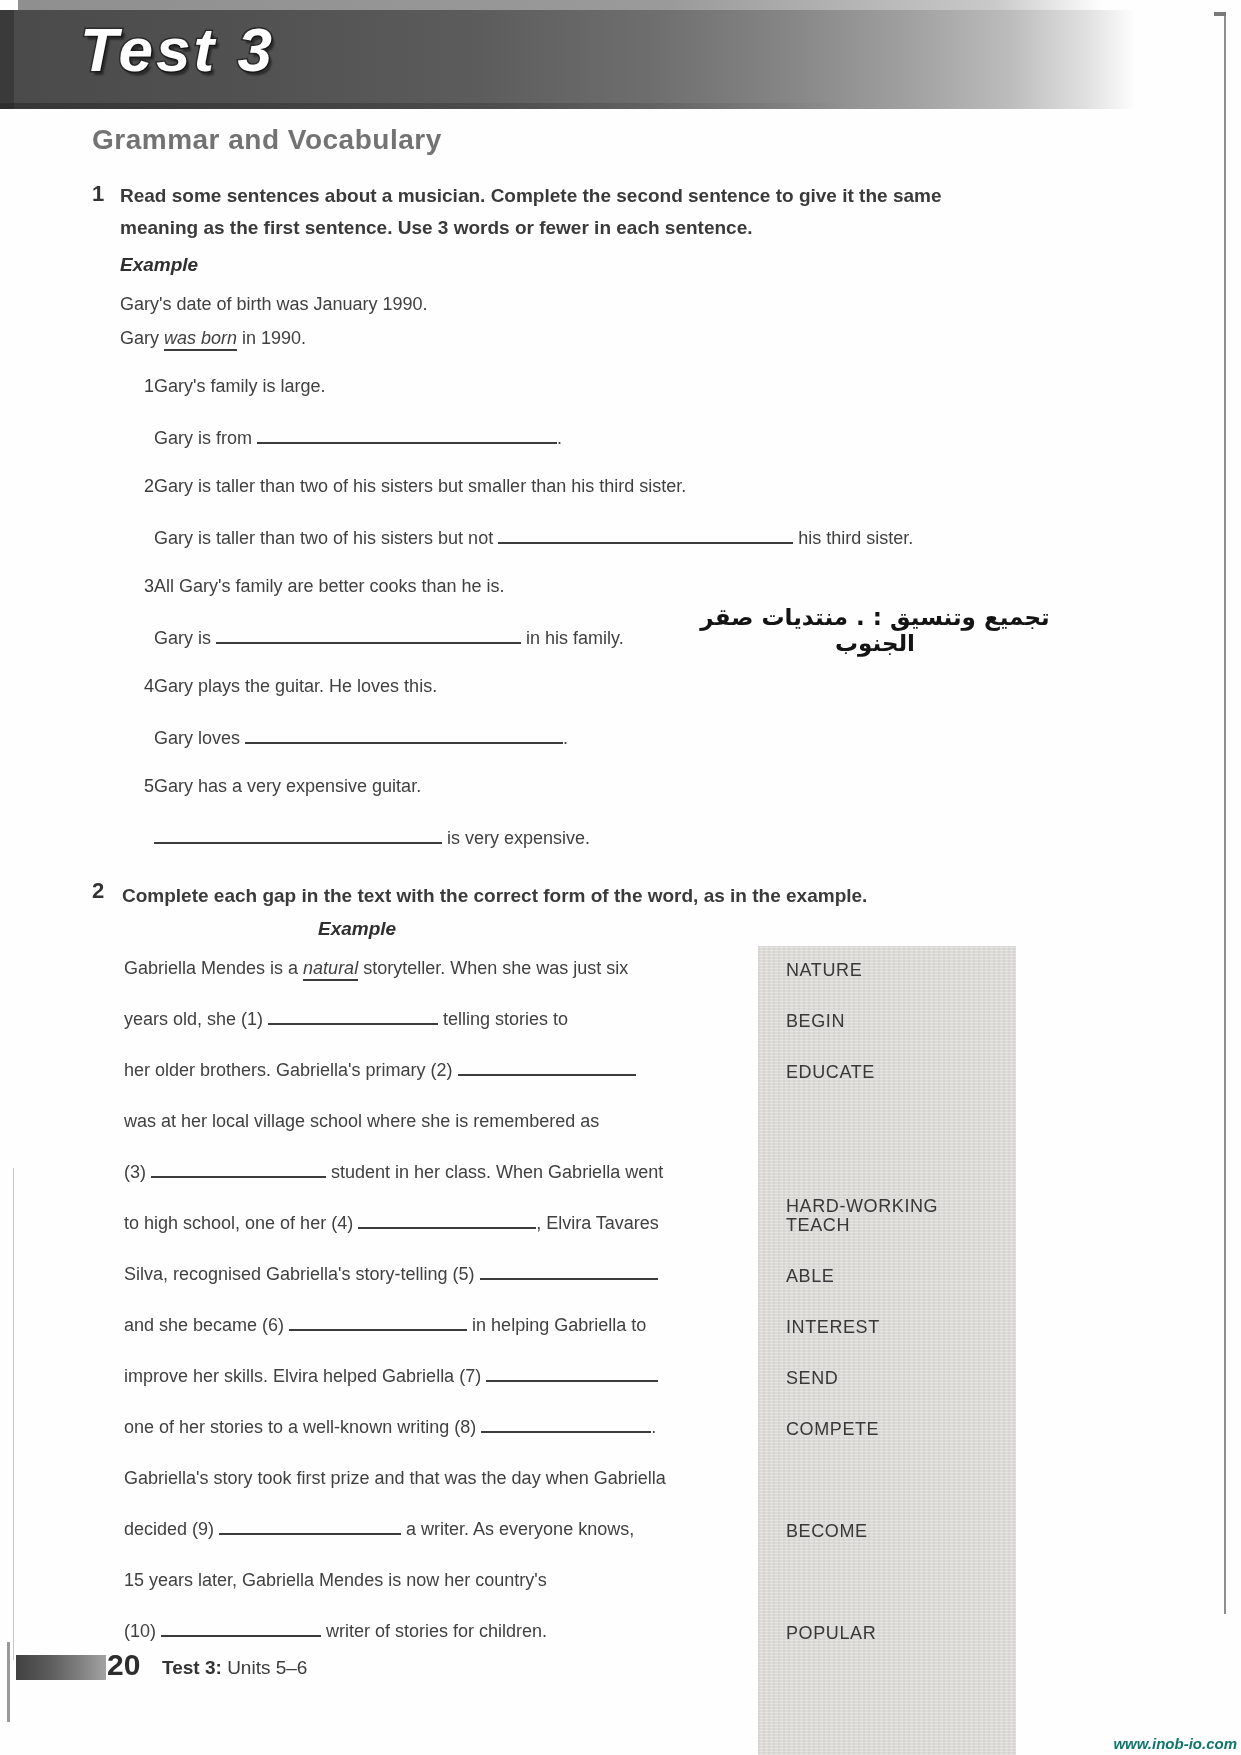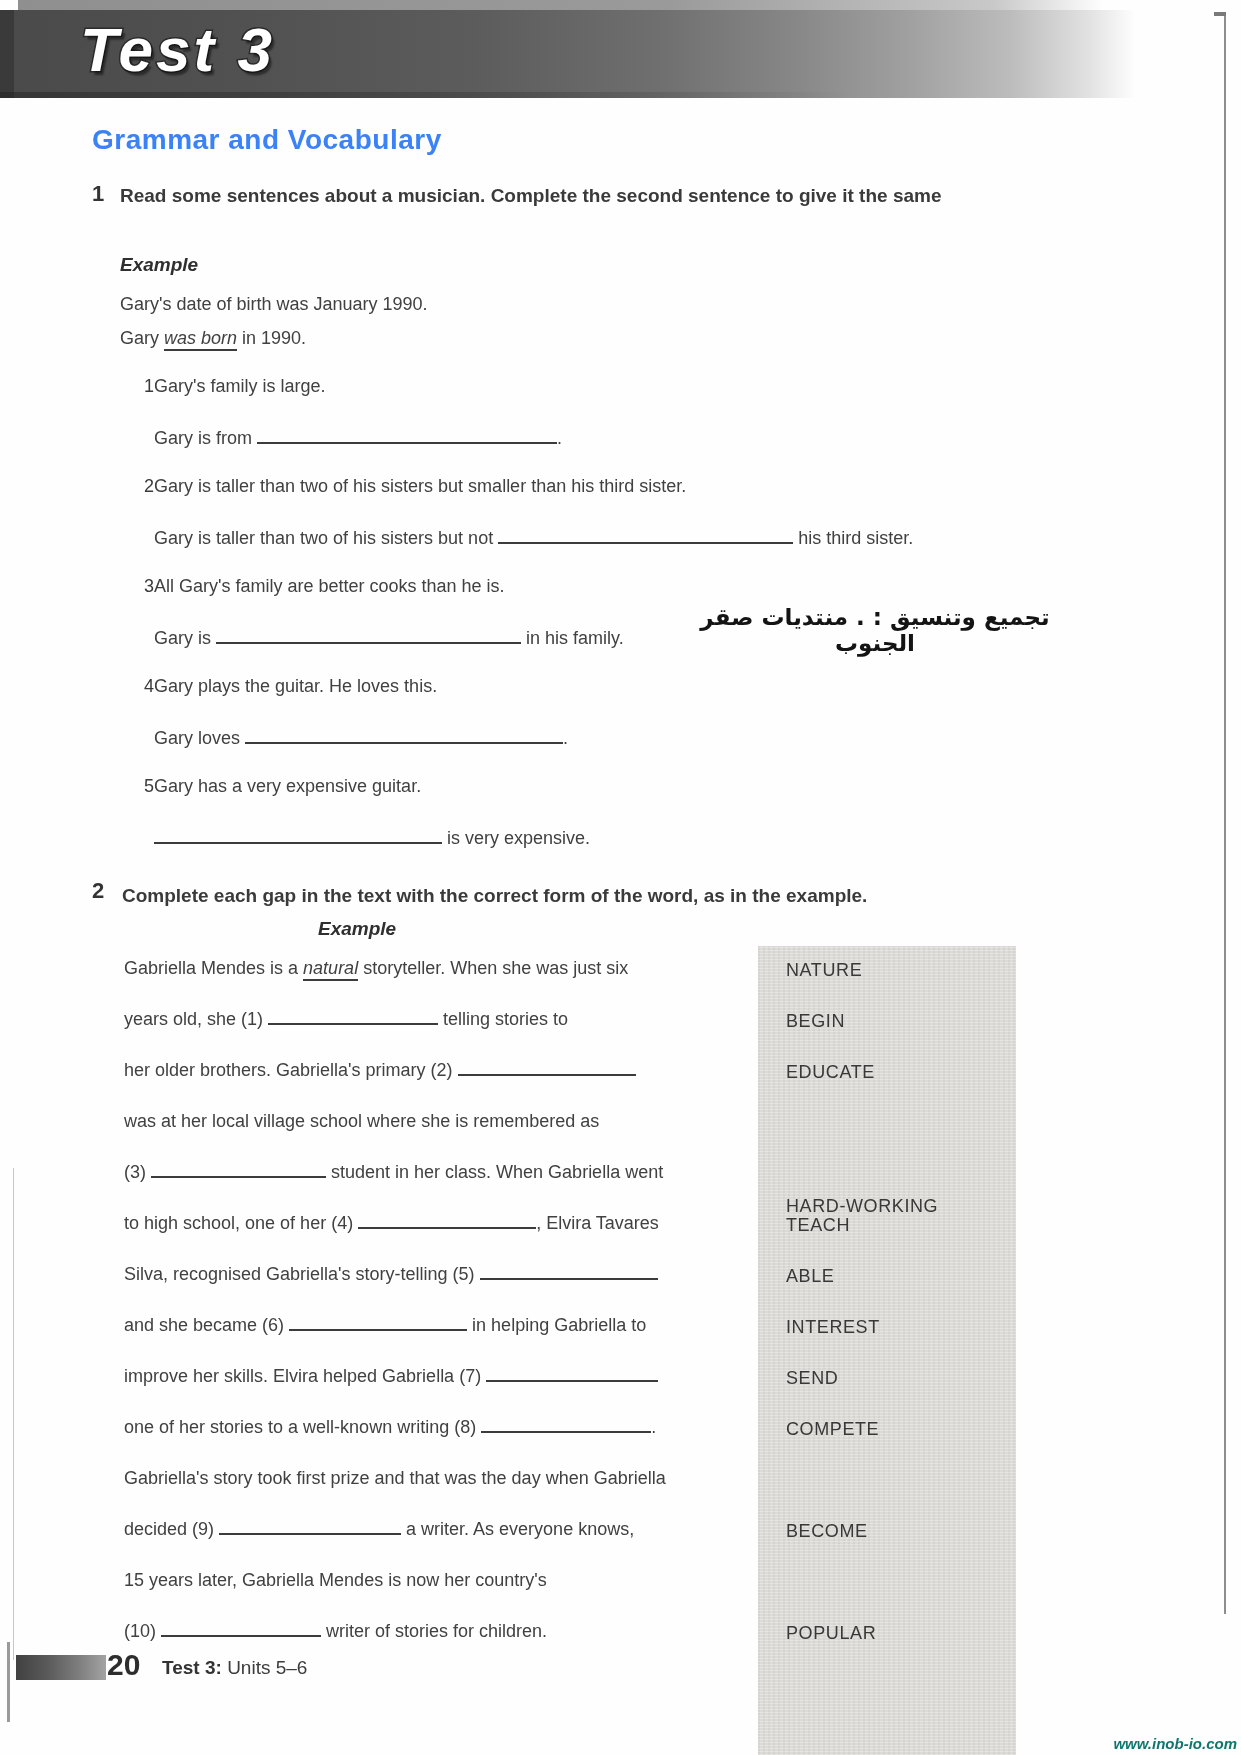--- a/index.html
+++ b/index.html
@@ -10,41 +10,41 @@
     color:#414141; overflow:hidden;
   }
   .abs { position:absolute; }
 
   
   .banner-strip {
     left:18px; top:0; width:1085px; height:12px;
     background:linear-gradient(90deg,#8f8f8f 0%,#9a9a9a 60%,#c9c9c9 90%,rgba(255,255,255,0) 100%);
   }
   .banner {
-    left:0; top:10px; width:1135px; height:88px;
+    left:0; top:10px; width:1135px; height:99px;
     background:linear-gradient(90deg,#4a4a4a 0%,#515151 22%,#5c5c5c 42%,#6f6f6f 58%,#878787 70%,#a0a0a0 80%,#bcbcbc 89%,#e2e2e2 96%,rgba(255,255,255,0) 100%);
   }
   .banner::before {
     content:""; position:absolute; left:0; top:0; width:14px; height:100%;
     background:#3a3a3a;
   }
   .banner::after {
     content:""; position:absolute; left:0; bottom:0; height:6px; width:75%;
     background:linear-gradient(90deg,rgba(30,30,30,.45) 0%,rgba(30,30,30,.25) 60%,rgba(30,30,30,0) 100%);
   }
   .banner-title {
     position:absolute; left:80px; top:4px;
     font-size:62px; font-weight:bold; font-style:italic;
     color:#ffffff; letter-spacing:3px;
     -webkit-text-stroke:3px #2b2b2b; paint-order:stroke fill;
     text-shadow:3px 4px 2px rgba(0,0,0,.45);
   }
 
   
-  .section-title { font-size:28px; font-weight:bold; color:#3b82f6; letter-spacing:.5px; }
+  .section-title { font-size:28px; font-weight:bold; color:#737373; letter-spacing:.5px; }
   .ex-num { font-size:22px; font-weight:bold; color:#333; }
   .ex-instruction { font-size:19px; font-weight:bold; color:#3a3a3a; line-height:32px; white-space:nowrap; }
   .example-label { font-size:19px; font-weight:bold; font-style:italic; color:#2f2f2f; }
   .body-line { font-size:18px; color:#414141; white-space:nowrap;text-align:right; }
   .item-num { display:inline-block; width:26px; color:#3a3a3a; }
   .blank { display:inline-block; height:14px; border-bottom:2px solid #3c3c3c; }
   .seg-underline { font-style:italic; border-bottom:2px solid #3c3c3c; padding-bottom:1px; }
 
   
   .arabic {
@@ -84,20 +84,21 @@
 <div class="abs banner-strip"></div>
 <div class="abs banner">
   <div class="banner-title">Test 3</div>
 </div>
 
 <div class="abs section-title" style="left:92px; top:124px;">Grammar and Vocabulary</div>
 
 <div class="abs ex-num" style="left:92px; top:181px;">1</div>
 <div class="abs" style="left:120px; top:180px;">
   <div class="ex-instruction">Read some sentences about a musician. Complete the second sentence to give it the same</div>
+  <div class="ex-instruction">meaning as the first sentence. Use 3 words or fewer in each sentence.</div>
 </div>
 
 <div class="abs example-label" style="left:120px; top:254px;">Example</div>
 <div class="abs body-line" style="left:120px; top:294px;">Gary's date of birth was January 1990.</div>
 <div class="abs body-line" id="ex1-example-second" style="left:120px; top:328px;"><span class="seg-text">Gary </span><span class="seg-underline">was born</span><span class="seg-text"> in 1990.</span></div>
 
 <div id="ex1-items">
     <div class="abs body-line" style="left: 128px; top: 376px;"><span class="item-num">1</span><span class="seg-text">Gary's family is large.</span></div>
     <div class="abs body-line" style="left: 154px; top: 428px;"><span class="seg-text">Gary is from </span><span class="blank" style="width: 300px;"></span><span class="seg-text">.</span></div>
     <div class="abs body-line" style="left: 128px; top: 476px;"><span class="item-num">2</span><span class="seg-text">Gary is taller than two of his sisters but smaller than his third sister.</span></div>

